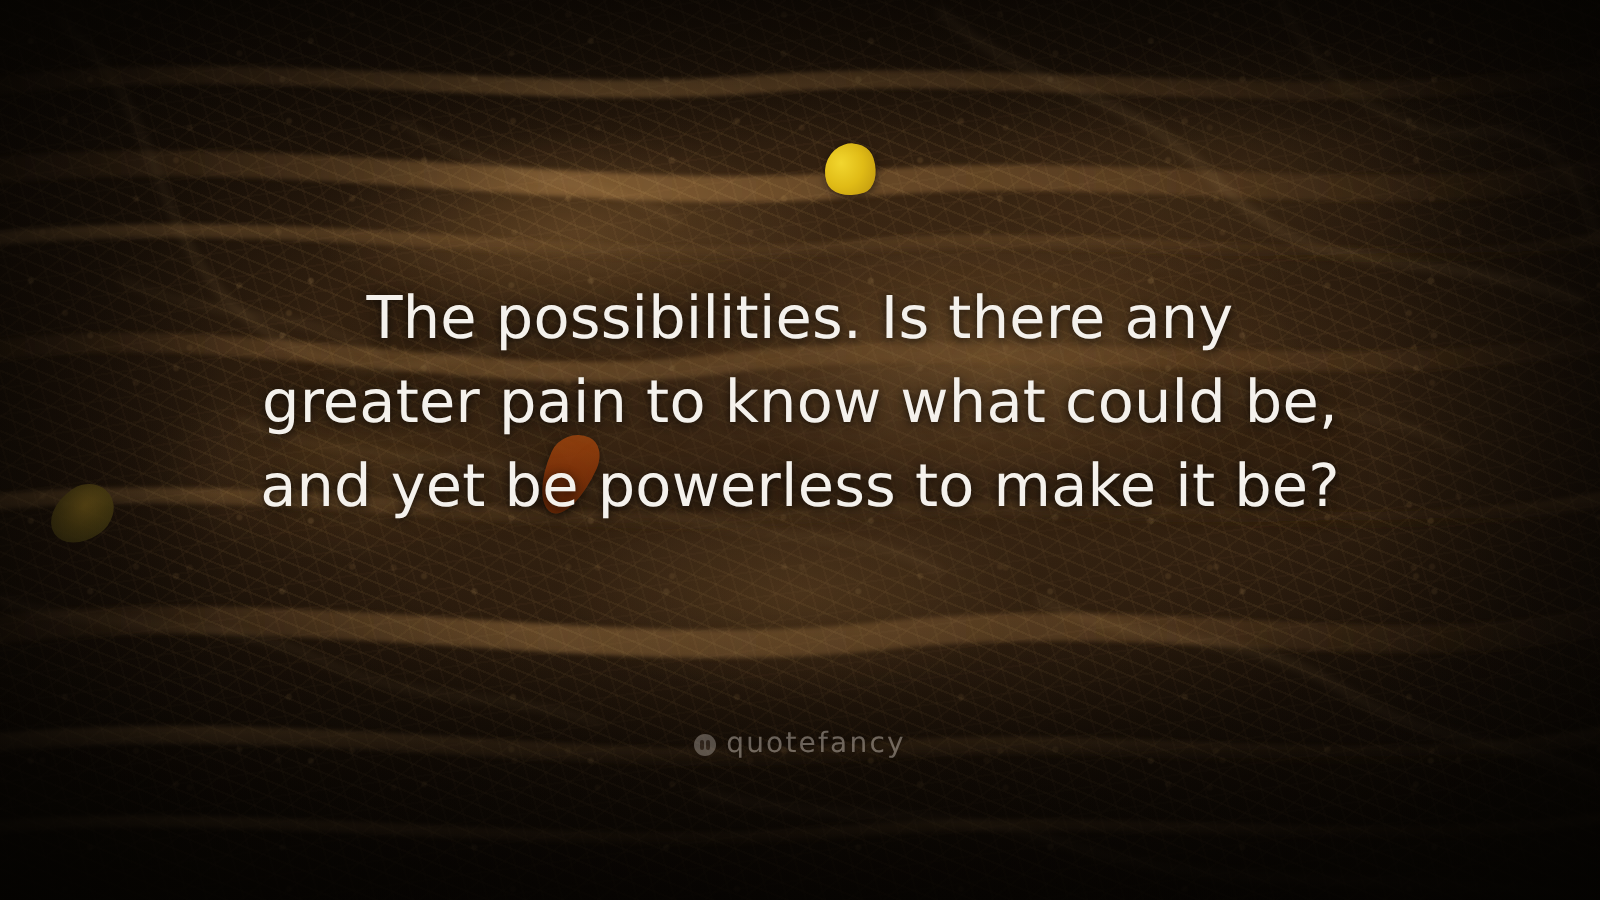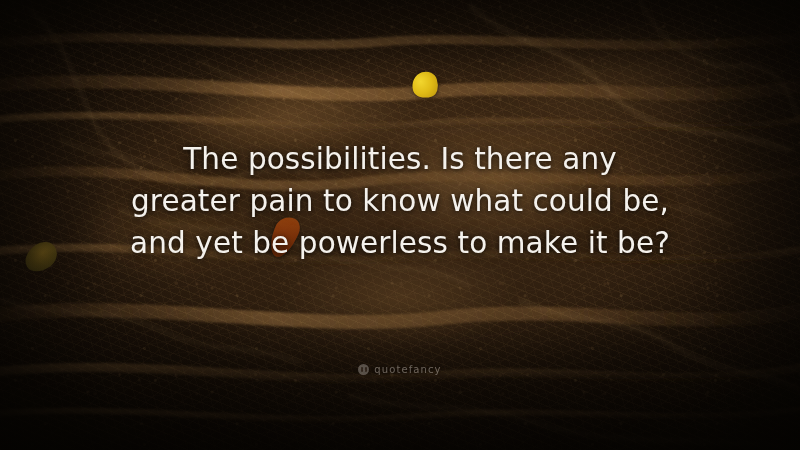--- a/index.html
+++ b/index.html
@@ -159,21 +159,21 @@
   #watermark-logo::after {
     content:""; position:absolute; top:3px;
     width:2px; height:5px; border-radius:1px;
     background:rgba(60,44,32,.8);
   }
   #watermark-logo::before { left:2.6px; }
   #watermark-logo::after  { left:6.2px; }
   #watermark-text {
     color:#ddd4cb;
     font-family:"DejaVu Sans", sans-serif;
-    font-size:10px;
+    font-size:14px;
     letter-spacing:1.1px;
     text-shadow:0 1px 2px rgba(0,0,0,.6);
   }
 </style>
 </head>
 <body>
 
 <div id="card">
 
   <div class="bg-layer" id="bg-base"></div>

